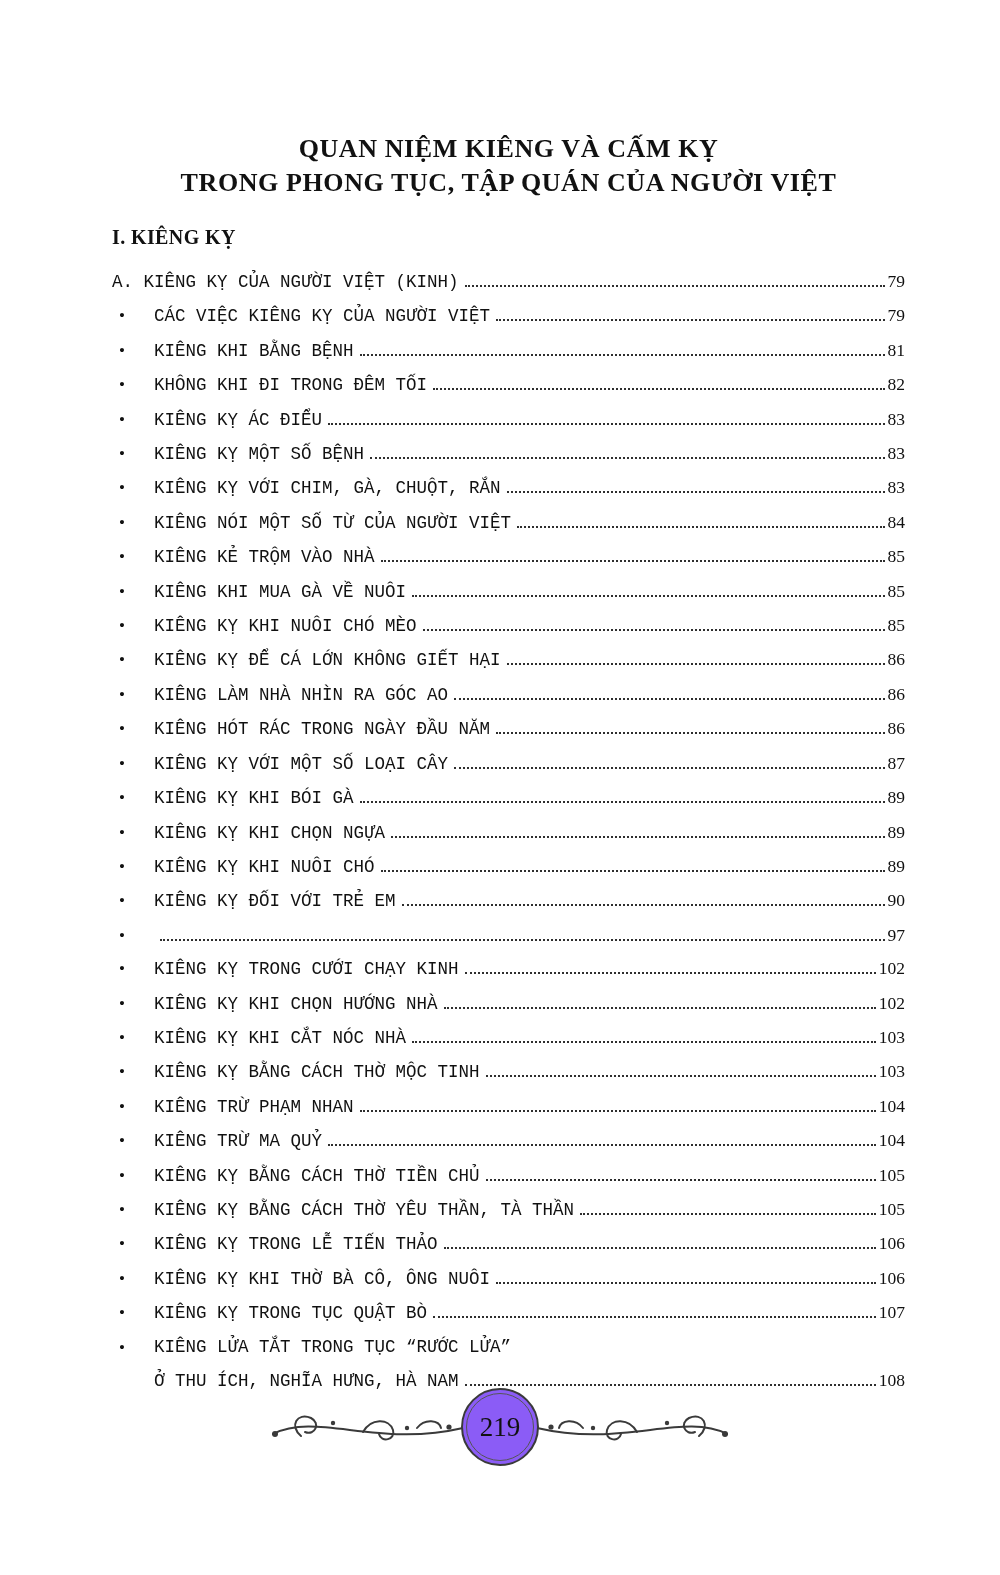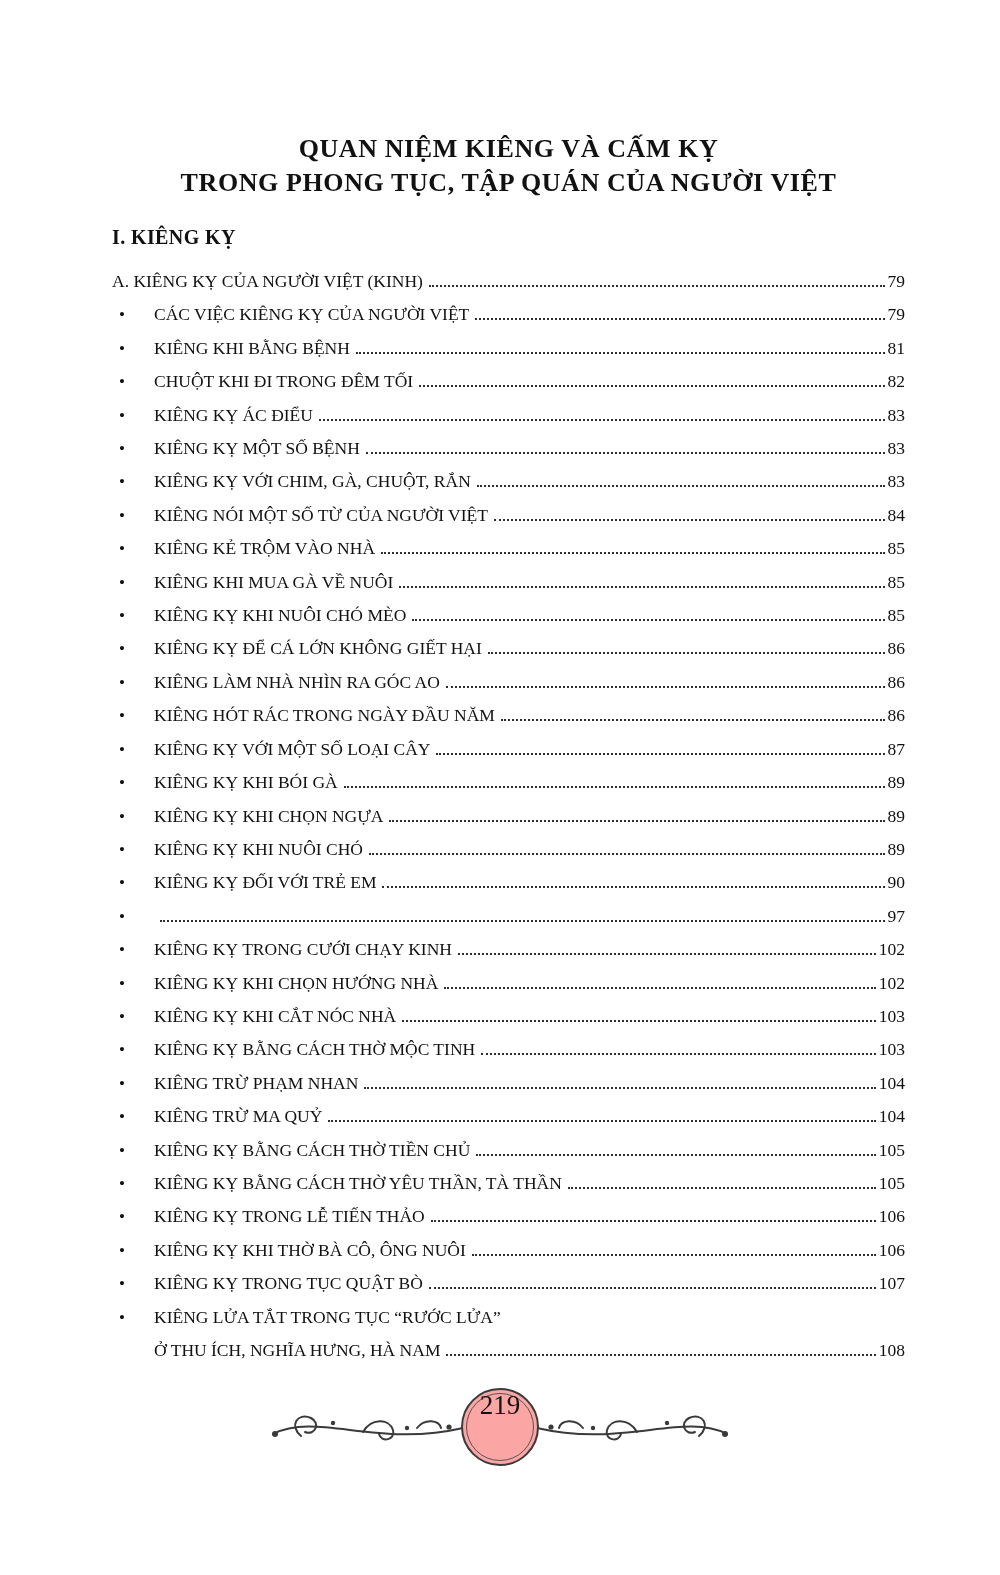--- a/index.html
+++ b/index.html
@@ -35,21 +35,21 @@
   .toc {
     margin-top: 16px;
     font-size: 17.5px;
   }
   .row {
     display: flex;
     align-items: baseline;
     line-height: 33.4px;
     white-space: nowrap;
   }
-  .label { flex: none; }
+  .label { flex: none; font-family: Liberation Mono, monospace; }
   .leader {
     flex: 1;
     min-width: 14px;
     border-bottom: 2px dotted #2e2e2e;
     margin: 0 3px 0 6px;
     align-self: baseline;
   }
   .pagenum { flex: none; }
   .item {
     display: flex;
@@ -76,24 +76,24 @@
   .flourish { flex: none; }
   .flourish.right { transform: scaleX(-1); }
   .number-circle {
     flex: none;
     width: 74px;
     height: 74px;
     border: 2px solid #3a3a3a;
     border-radius: 50%;
     margin: 0 -6px;
     position: relative;
-    background: #fca5a5;
+    background: #8b5cf6;
     z-index: 2;
     display: flex;
-    align-items: flex-start;
+    align-items: center;
     justify-content: center;
   }
   .number-circle::before {
     content: "";
     position: absolute;
     inset: 3px;
     border: 1px solid #555;
     border-radius: 50%;
   }
   .page-number {
@@ -146,21 +146,21 @@
               <span class="pagenum">81</span>
             </div>
 
           </div>
         </div>
 
         <div class="item">
           <span class="bullet">•</span>
           <div class="entry">
             <div class="row">
-              <span class="label">CHUỘT KHI ĐI TRONG ĐÊM TỐI</span>
+              <span class="label">KHÔNG KHI ĐI TRONG ĐÊM TỐI</span>
               <span class="leader"></span>
               <span class="pagenum">82</span>
             </div>
 
           </div>
         </div>
 
         <div class="item">
           <span class="bullet">•</span>
           <div class="entry">

